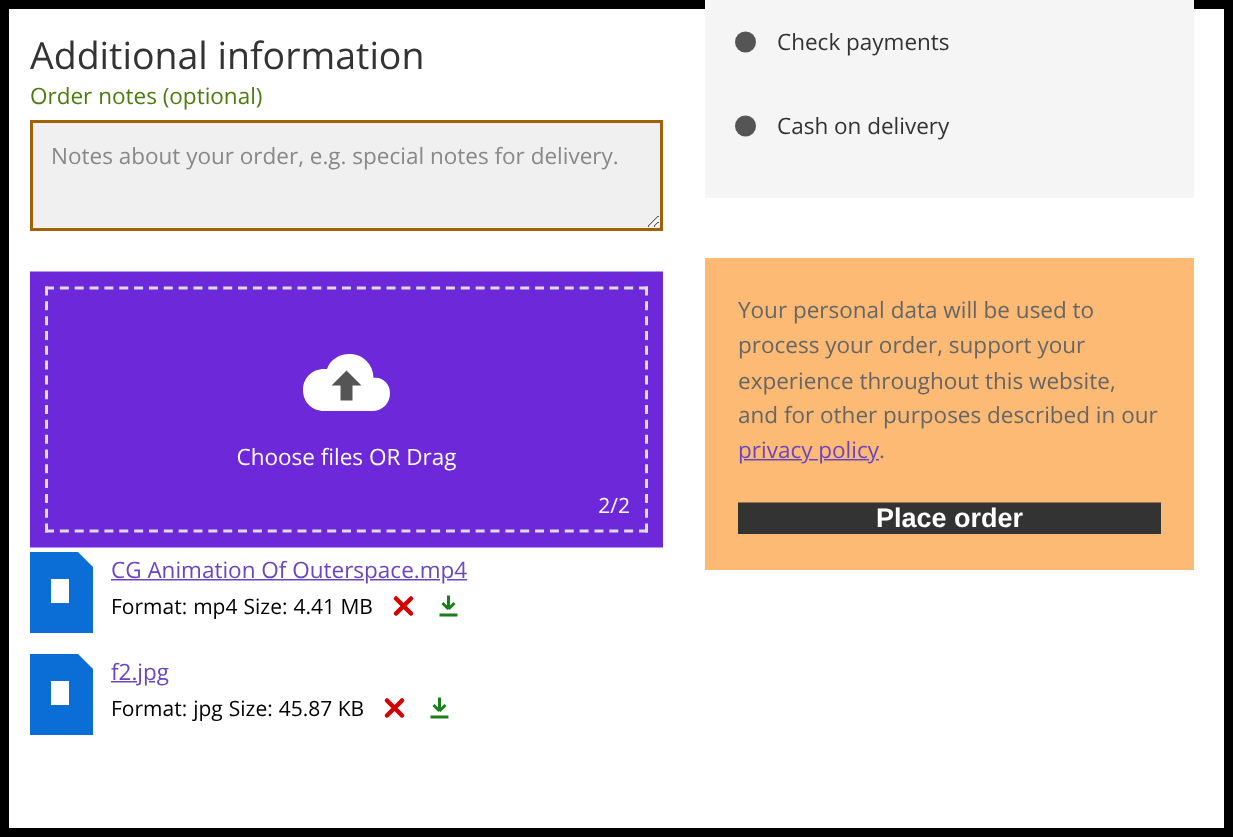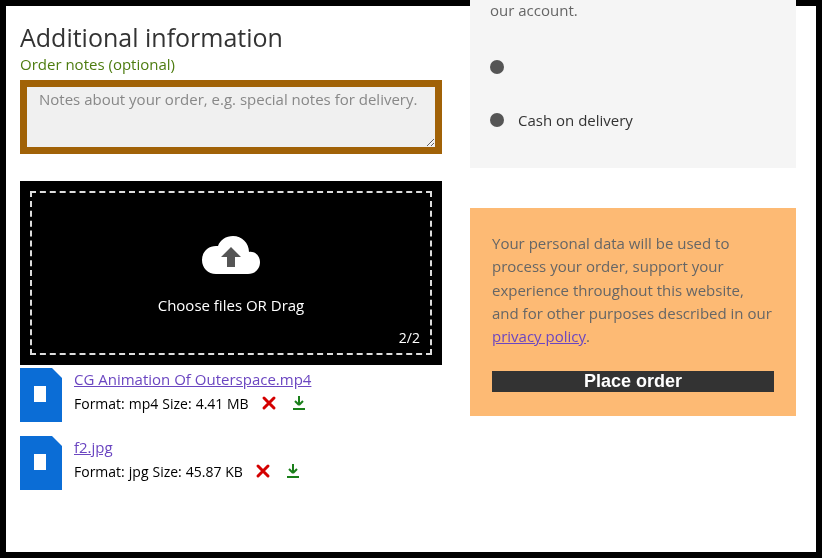--- a/index.html
+++ b/index.html
@@ -33,31 +33,31 @@
 .field-label {
   font-size: 15px;
   color: #4d7c0f;
   margin-bottom: 6px;
   display: block;
 }
 textarea.notes {
   width: 100%;
   height: 74px;
   background: #f0f0f0;
-  border: 7px solid #a16207;
-  padding: 2px 12px;
+  border: 2px solid #a16207;
+  padding: 12px 12px;
   font-size: 15px;
   font-family: inherit;
   color: #333;
   resize: vertical;
 }
 textarea.notes::placeholder { color: #888; }
 .upload-box {
   margin-top: 22px;
-  background: #000000;
+  background: #6d28d9;
   padding: 10px;
   width: 100%;
   height: 184px;
 }
 .upload-inner {
   border: 2px dashed #ddd;
   height: 100%;
   display: flex;
   flex-direction: column;
   align-items: center;
@@ -247,23 +247,23 @@
                 </svg>
             </span>
           </div>
         </div>
       </div>
     </div>
   </div>
 
   <div class="right-col">
     <div class="payment-box">
-      <div class="payment-fragment">our account.</div>
       <div class="payment-option">
         <span class="radio-dot"></span>
+        <span class="payment-label">Check payments</span>
       </div>
       <div class="payment-option">
         <span class="radio-dot"></span>
         <span class="payment-label">Cash on delivery</span>
       </div>
     </div>
 
     <div class="privacy-box">
       <p class="privacy-text">
         <span>Your personal data will be used to process your order, support your experience throughout this website, and for other purposes described in our </span><a href="#">privacy policy</a><span>.</span>

